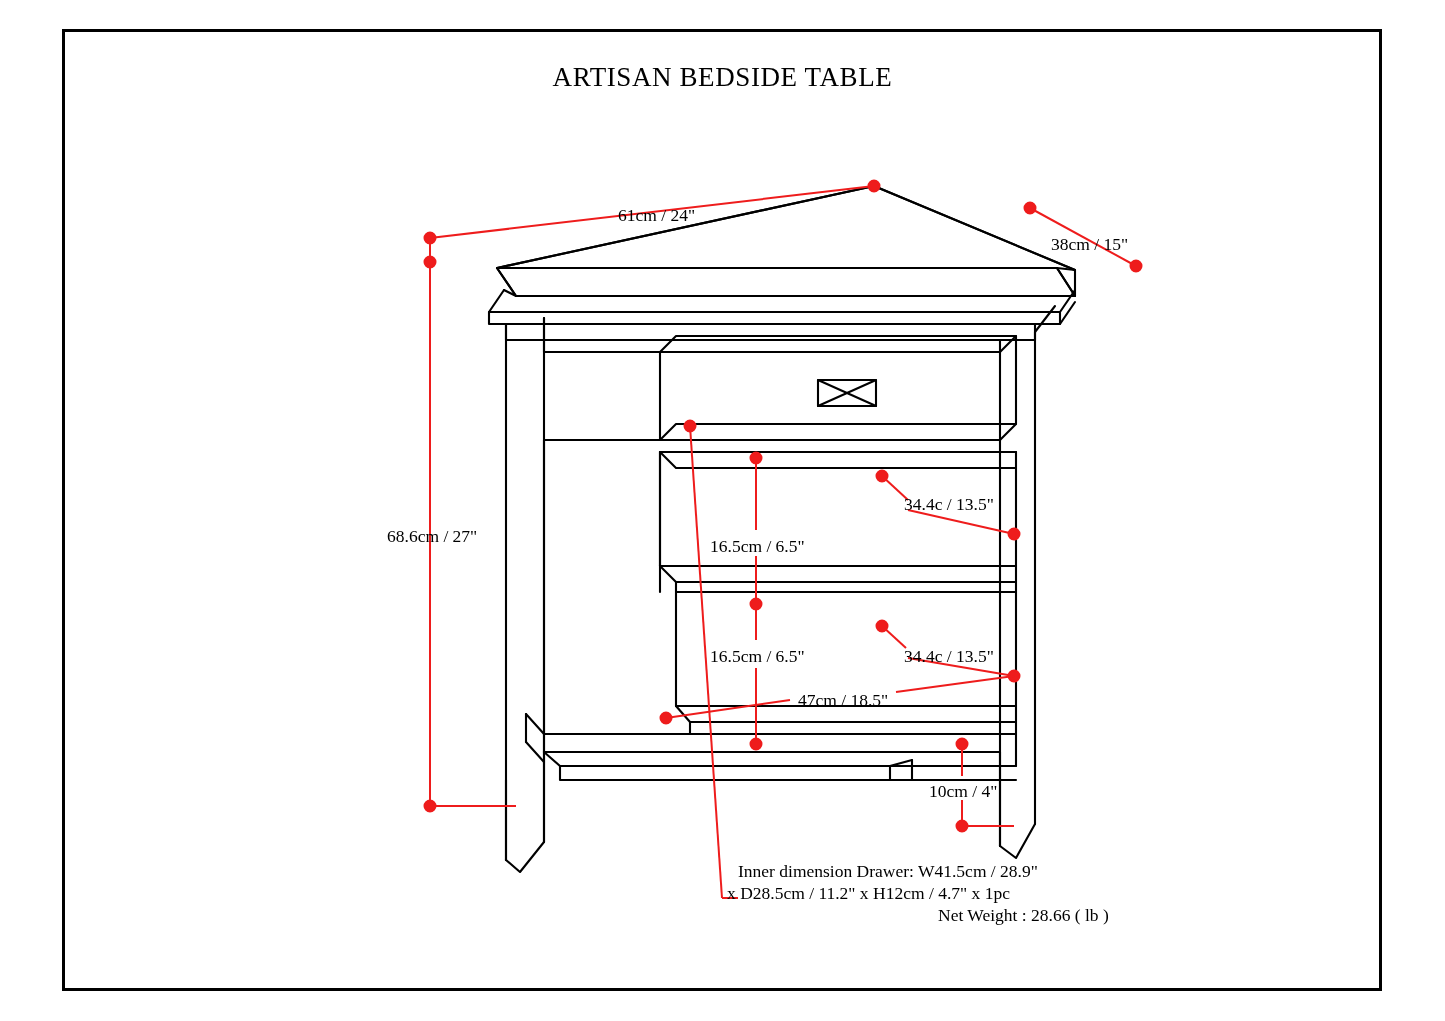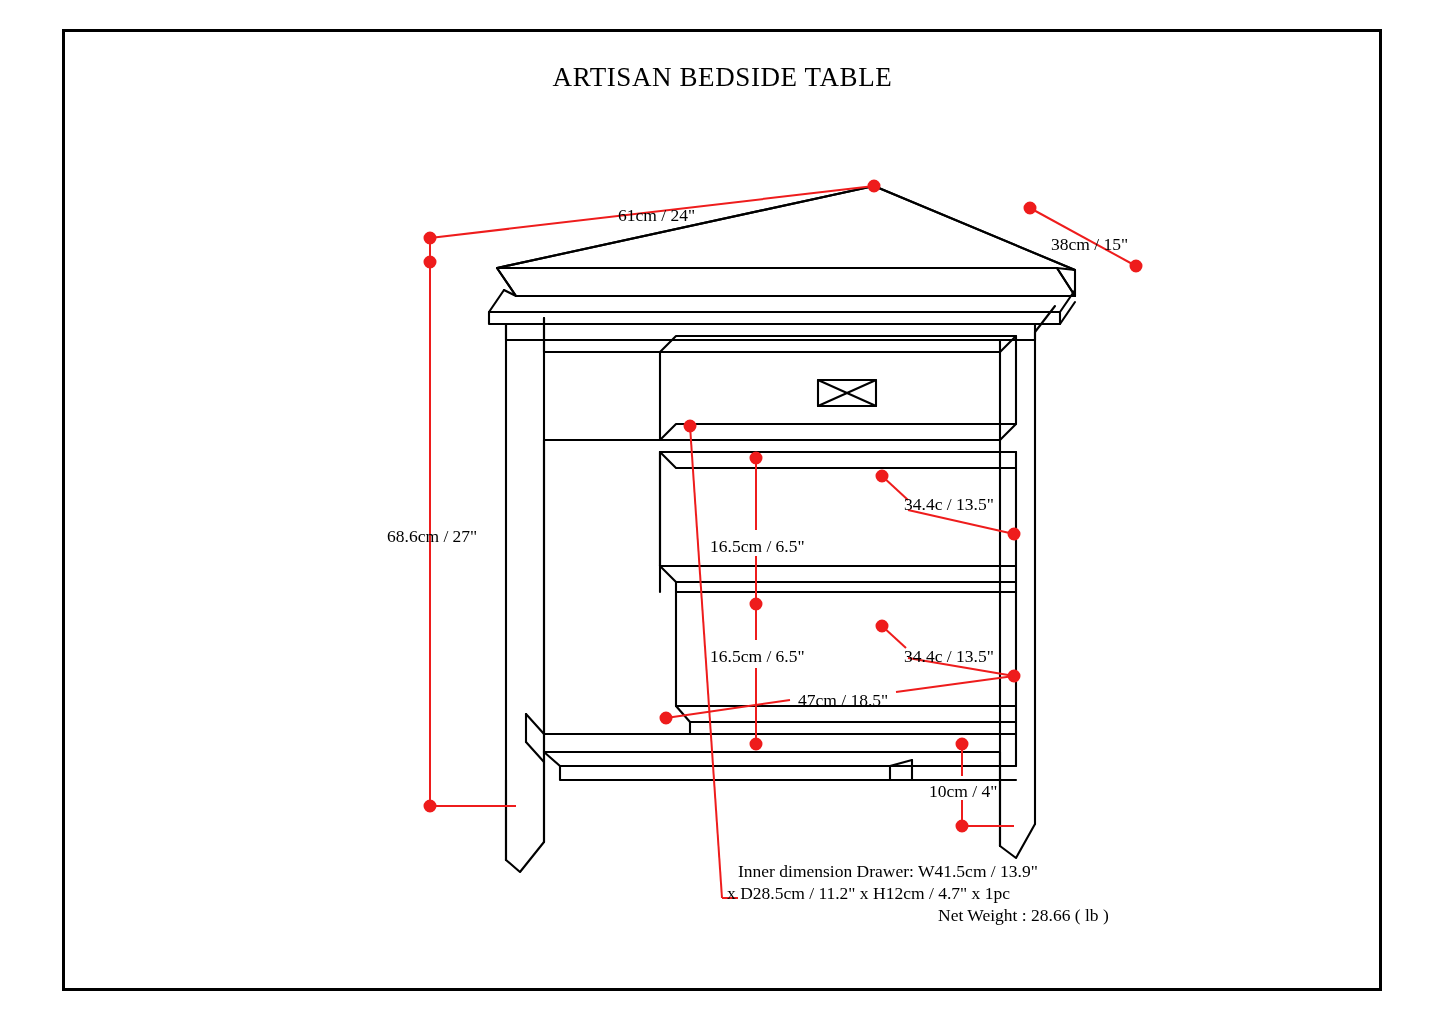--- a/index.html
+++ b/index.html
@@ -224,17 +224,17 @@
   <div class="dimlabel" style="left:710px; top:536px;">16.5cm / 6.5"</div>
 
   <div class="dimlabel" style="left:710px; top:646px;">16.5cm / 6.5"</div>
 
   <div class="dimlabel" style="left:904px; top:646px;">34.4c / 13.5"</div>
 
   <div class="dimlabel" style="left:798px; top:690px;">47cm / 18.5"</div>
 
   <div class="dimlabel" style="left:929px; top:781px;">10cm / 4"</div>
 
-  <div class="notes" style="left:738px; top:860px;">Inner dimension Drawer: W41.5cm / 13.9"</div>
+  <div class="notes" style="left:738px; top:860px;">Inner dimension Drawer: W41.5cm / 28.9"</div>
   <div class="notes" style="left:727px; top:882px;">x D28.5cm / 11.2" x H12cm / 4.7" x 1pc</div>
   <div class="notes" style="left:938px; top:904px;text-align:right;">Net Weight : 28.66 ( lb )</div>
 
 </div>
 
 </body></html>

